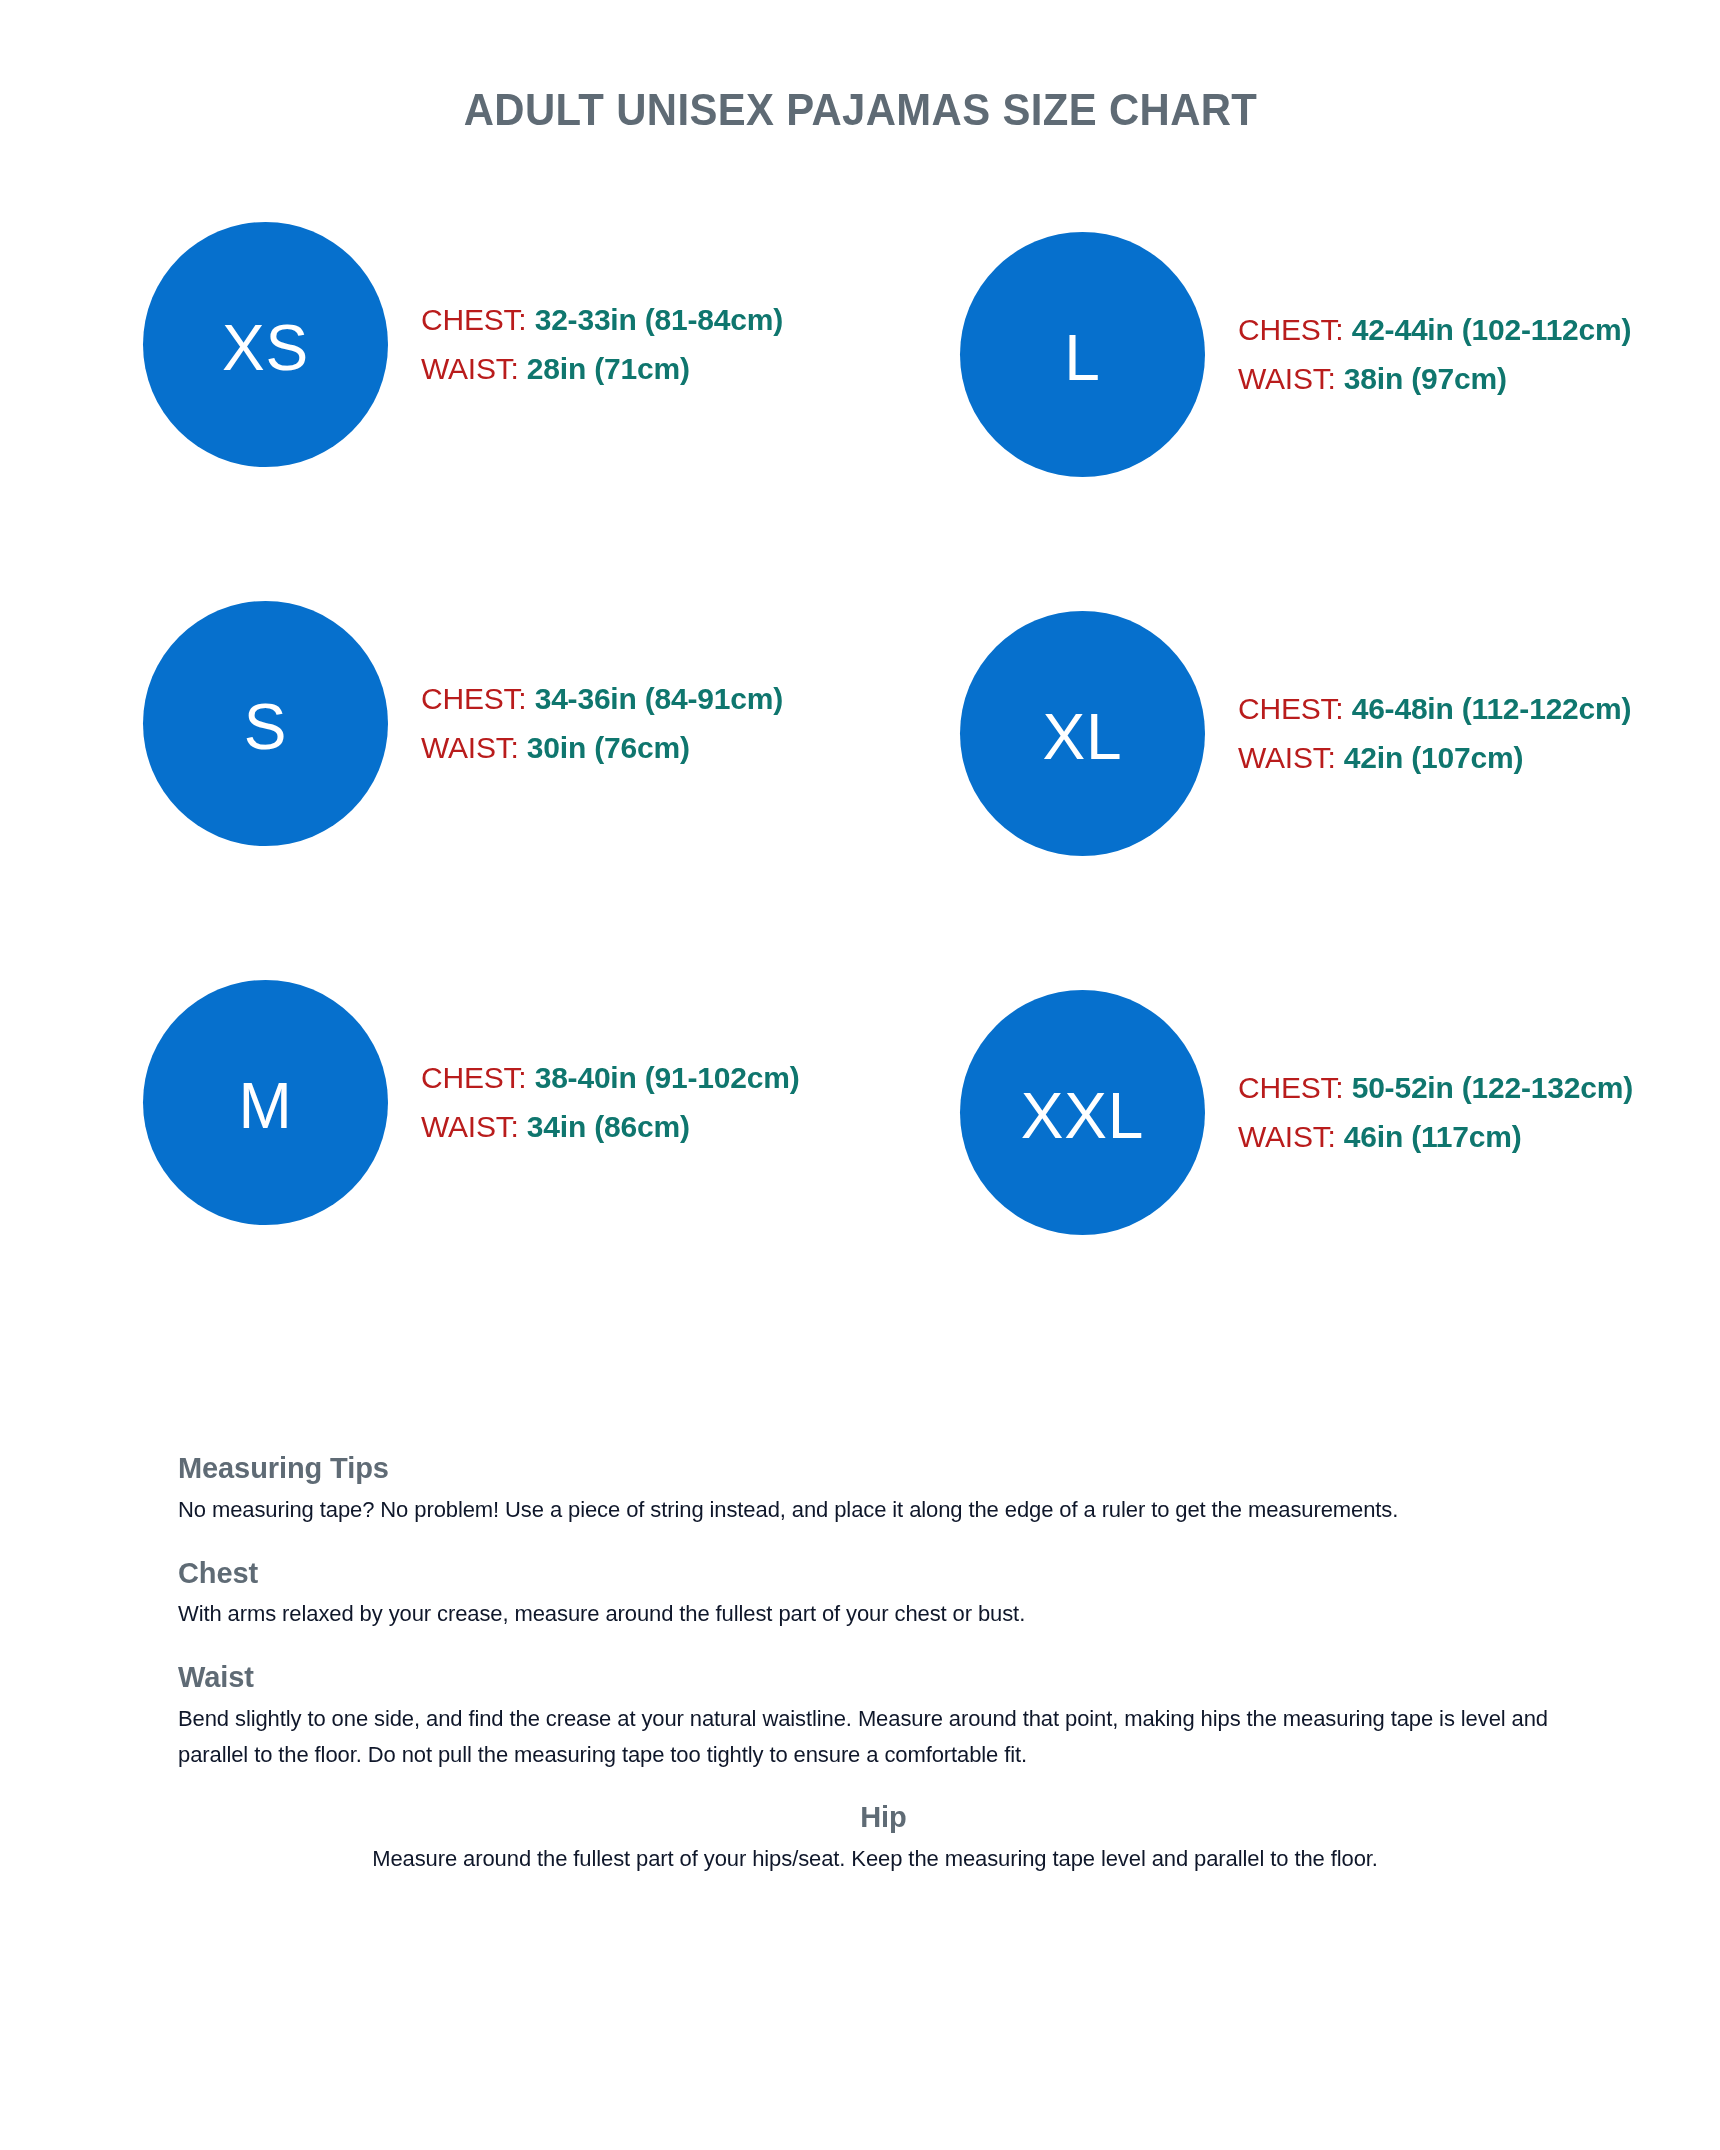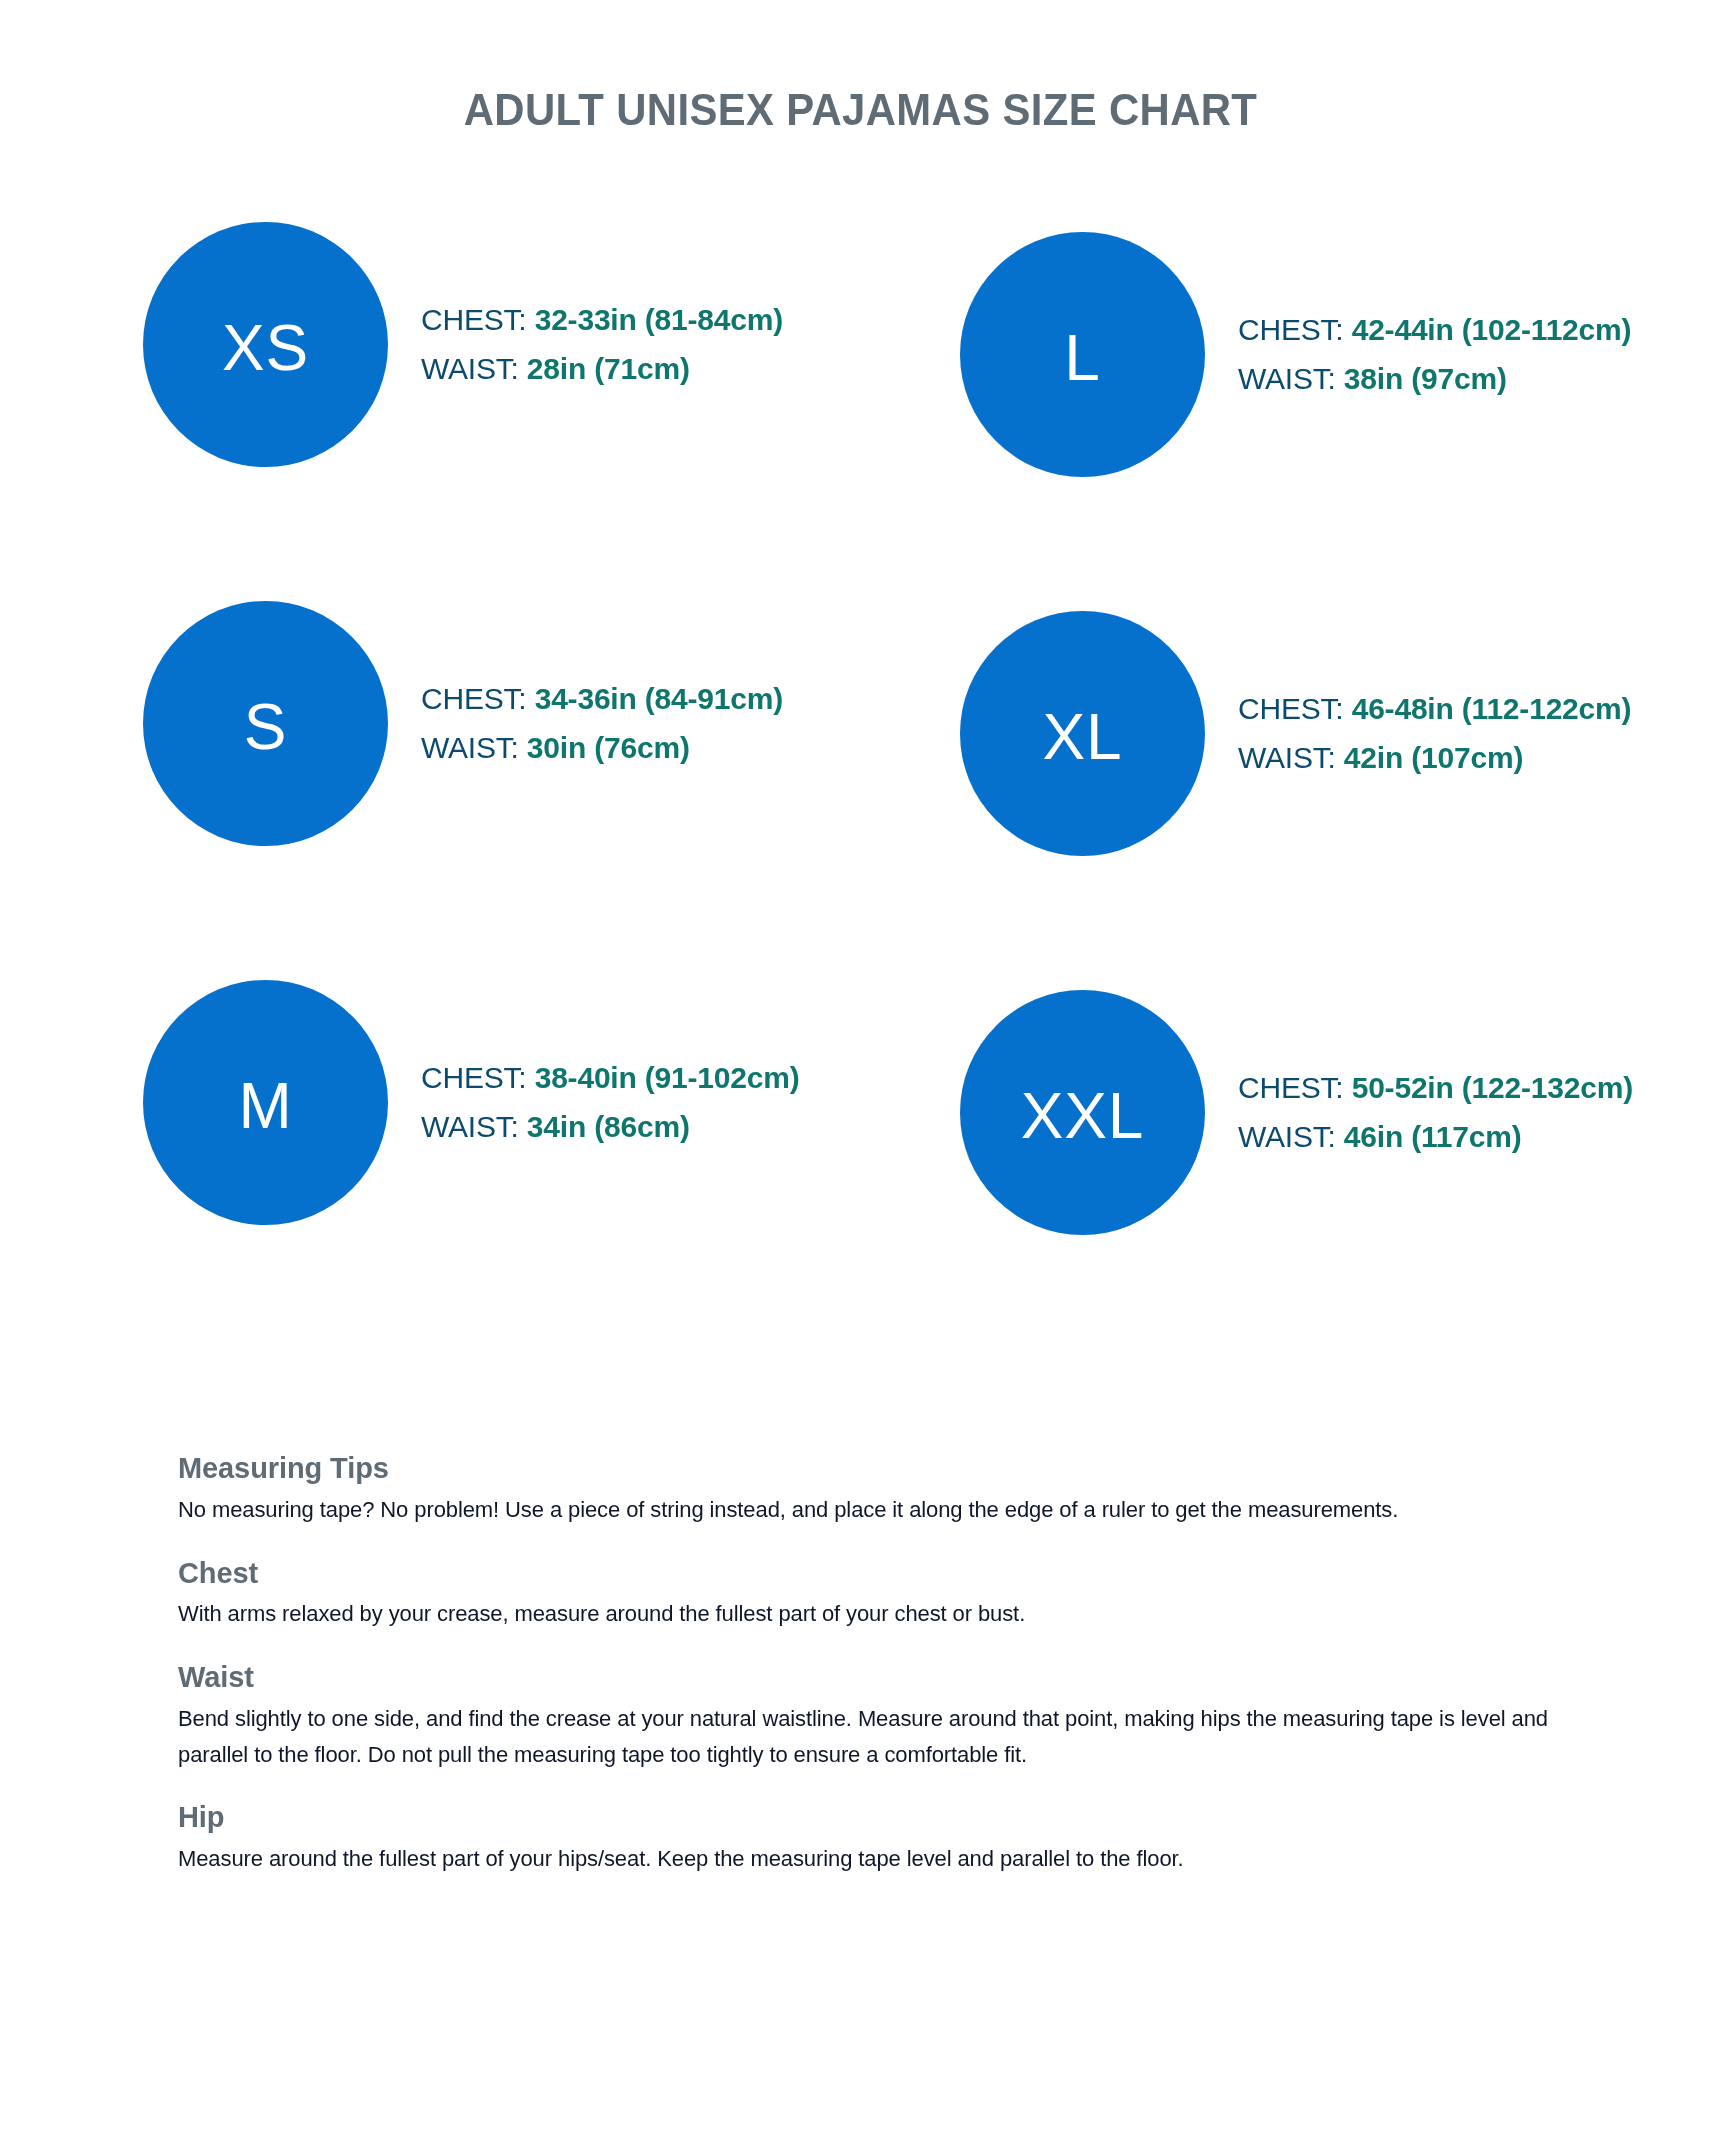--- a/index.html
+++ b/index.html
@@ -77,36 +77,36 @@
     white-space: nowrap;
   }
   .spec-line {
     font-size: 30px;
     line-height: 1.62;
     color: #646f7a;
     letter-spacing: -0.2px;
   }
   .spec-label {
     font-weight: 400;
-    color: #0c4a6e;
+    color: #b91c1c;
   }
   .spec-value {
     font-weight: bold;
     color: #0f766e;
   }
 
   
   .tips {
     position: absolute;
     left: 178px;
     top: 1452px;
     width: 1411px;
   }
   .tip-block { margin-bottom: 29px; }
-  .tip-block:last-child { margin-bottom: 0; }
+  .tip-block:last-child { margin-bottom: 0; text-align: center; }
 
   .tip-heading {
     font-size: 29px;
     font-weight: bold;
     color: #5f6b75;
     margin: 0 0 6.9px 0;
     letter-spacing: -0.1px;
   }
   .tip-body {
     font-size: 22px;

